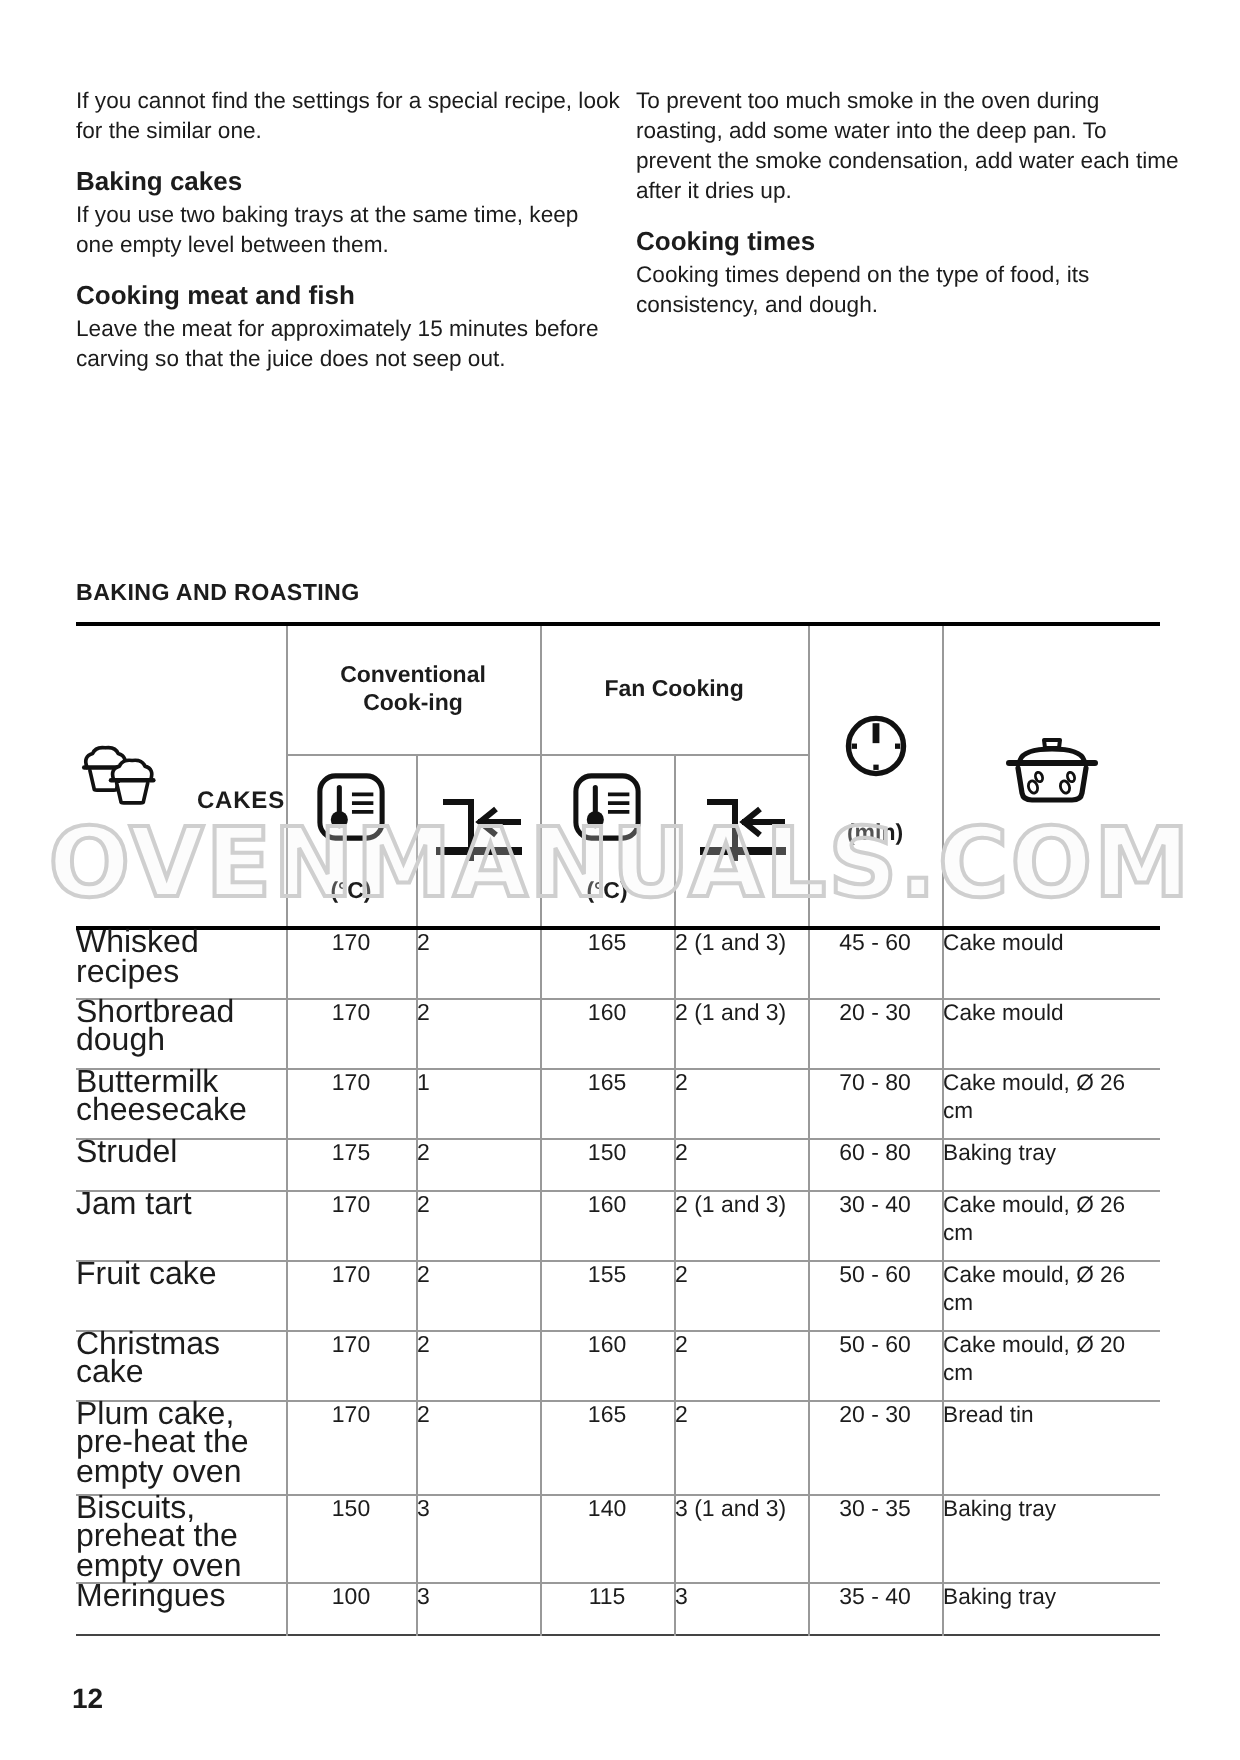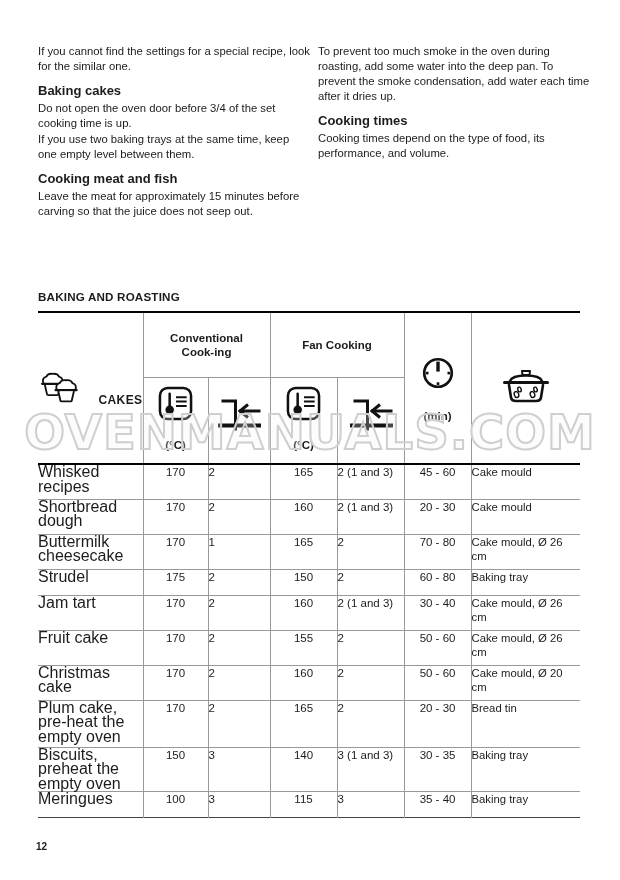--- a/index.html
+++ b/index.html
@@ -41,42 +41,41 @@
   td.c-num    { font-size:11.5px; line-height:14.5px; padding-top:4px; text-align:center; }
   td.c-shelf  { font-size:11.5px; line-height:14.5px; padding:4px 2px 4px 16px; text-align:left; }
   td.c-acc    { font-size:11.3px; line-height:14.5px; padding:4px 4px 4px 9px; text-align:left; }
 
   .watermark {
     position:absolute; left:0; top:404px; width:620px; text-align:center; white-space:nowrap;
     font-family:"DejaVu Sans", sans-serif; font-weight:bold; font-size:48px; letter-spacing:1px;
     color:rgba(245,245,245,0.25); -webkit-text-stroke:2px #cfcfcf;
     z-index:4; pointer-events:none;
   }
-  .pagenum { position:absolute; left:36px; top:841px; font-size:10px; font-weight:bold; }
+  .pagenum { position:absolute; left:36px; top:841px; font-size:14px; font-weight:bold; }
 
   svg.ic { display:inline-block; }
 </style>
 </head>
 <body>
 
 <div class="page">
 
   <div class="col col-left">
     <p class="body">If you cannot find the settings for a special recipe, look for the similar one.</p>
     <h3 class="subhead">Baking cakes</h3>
-    <p class="body">Do not open the oven door before 3/4 of the set cooking time is up.</p>
     <p class="body">If you use two baking trays at the same time, keep one empty level between them.</p>
     <h3 class="subhead">Cooking meat and fish</h3>
     <p class="body">Leave the meat for approximately 15 minutes before carving so that the juice does not seep out.</p>
   </div>
 
   <div class="col col-right">
     <p class="body">To prevent too much smoke in the oven during roasting, add some water into the deep pan. To prevent the smoke condensation, add water each time after it dries up.</p>
     <h3 class="subhead">Cooking times</h3>
-    <p class="body">Cooking times depend on the type of food, its performance, and volume.</p>
+    <p class="body">Cooking times depend on the type of food, its consistency, and dough.</p>
   </div>
 
   <div class="table-title">BAKING AND ROASTING</div>
 
   <table class="cook">
     <colgroup>
       <col style="width:105px">
         <col style="width:65px">
         <col style="width:62px">
       <col style="width:67px">

